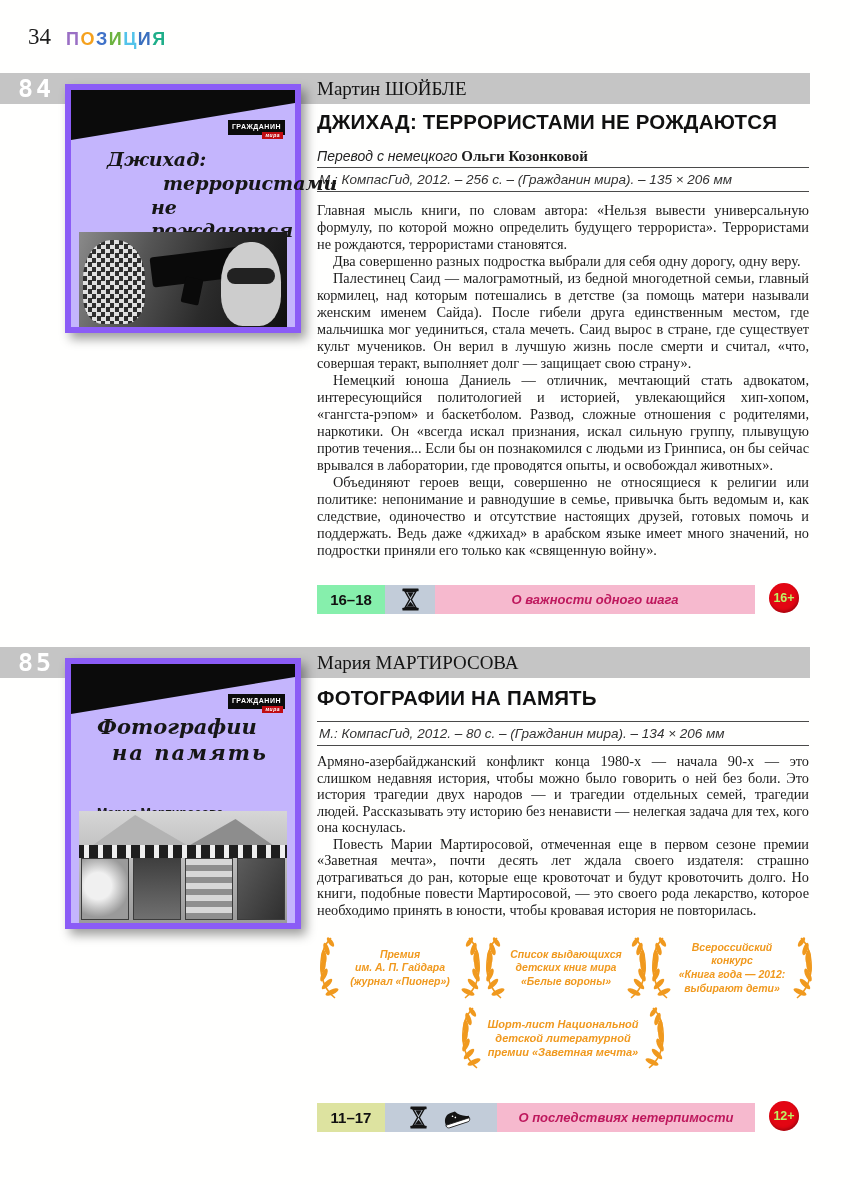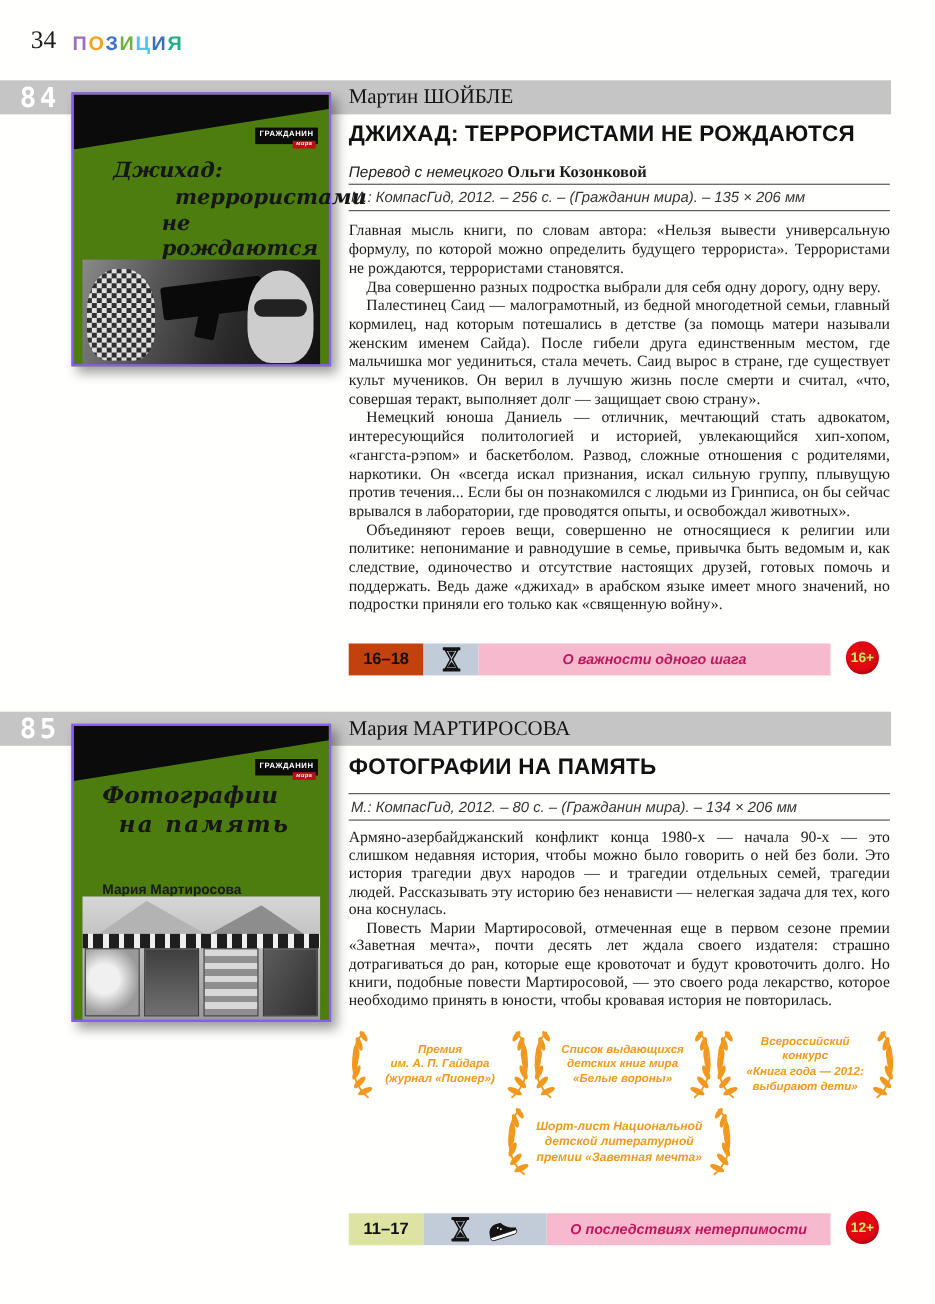--- a/index.html
+++ b/index.html
@@ -35,22 +35,22 @@
     font-family:"Liberation Sans",sans-serif;font-weight:bold;font-size:15px;color:#111;}
   .agebar .icons{display:flex;align-items:center;justify-content:center;gap:12px;}
   .icons84{width:50px;} .icons85{width:112px;}
   .agebar .tag{flex:1;display:flex;align-items:center;justify-content:center;
     font-family:"Liberation Sans",sans-serif;font-weight:bold;font-style:italic;font-size:13px;color:#be185d;}
   .ratingbadge{position:absolute;left:769px;width:30px;height:30px;border-radius:50%;z-index:2;
     display:flex;align-items:center;justify-content:center;color:#bef264;
     font-family:"Liberation Sans",sans-serif;font-weight:bold;font-size:12.5px;
     box-shadow:inset -1px -2px 3px rgba(0,0,0,.25);}
   
-  .cover{position:absolute;left:65px;width:236px;background:#4d7c0f;z-index:2;
-    box-shadow:5px 6px 10px rgba(0,0,0,.38);border:2px solid #8b5cf6;box-sizing:border-box;}
+  .cover{position:absolute;left:65px;width:236px;background:#c4b5fd;z-index:2;
+    box-shadow:5px 6px 10px rgba(0,0,0,.38);border:6px solid #8b5cf6;box-sizing:border-box;}
   .cover .band{position:absolute;left:0;top:0;width:100%;height:50px;background:#0b0b0b;
     clip-path:polygon(0 0,100% 0,100% 26%,0 100%);}
   .serieslogo{position:absolute;right:10px;top:30px;background:#0b0b0b;color:#fff;
     font-family:"Liberation Sans",sans-serif;font-weight:bold;font-size:7px;letter-spacing:.5px;
     padding:3px 4px 5px 4px;line-height:1;text-align:center;}
   .serieslogo .sub{position:absolute;right:2px;bottom:-4px;background:#c00c12;color:#fff;
     font-size:5px;padding:1px 3px;font-style:italic;}
   .covertitle{position:absolute;left:0;width:100%;font-family:"DejaVu Serif",serif;
     font-style:italic;font-weight:bold;color:#161616;}
   .covertitle div{line-height:1.25;}
@@ -189,21 +189,21 @@
 
   <div class="bodytext body84" style="top:202px">
     <p>Главная мысль книги, по словам автора: «Нельзя вывести универсальную формулу, по которой можно определить будущего террориста». Террористами не рождаются, террористами становятся.</p>
     <p class="ind">Два совершенно разных подростка выбрали для себя одну дорогу, одну веру.</p>
     <p class="ind">Палестинец Саид — малограмотный, из бедной многодетной семьи, главный кормилец, над которым потешались в детстве (за помощь матери называли женским именем Сайда). После гибели друга единственным местом, где мальчишка мог уединиться, стала мечеть. Саид вырос в стране, где существует культ мучеников. Он верил в лучшую жизнь после смерти и считал, «что, совершая теракт, выполняет долг — защищает свою страну».</p>
     <p class="ind">Немецкий юноша Даниель — отличник, мечтающий стать адвокатом, интересующийся политологией и историей, увлекающийся хип-хопом, «гангста-рэпом» и баскетболом. Развод, сложные отношения с родителями, наркотики. Он «всегда искал признания, искал сильную группу, плывущую против течения... Если бы он познакомился с людьми из Гринписа, он бы сейчас врывался в лаборатории, где проводятся опыты, и освобождал животных».</p>
     <p class="ind">Объединяют героев вещи, совершенно не относящиеся к религии или политике: непонимание и равнодушие в семье, привычка быть ведомым и, как следствие, одиночество и отсутствие настоящих друзей, готовых помочь и поддержать. Ведь даже «джихад» в арабском языке имеет много значений, но подростки приняли его только как «священную войну».</p>
   </div>
 
   <div class="agebar" style="top:585px">
-    <div class="age" style="background-color: #c2410c;">16–18</div>
+    <div class="age" style="background-color: #86efac;">16–18</div>
     <div class="icons icons84" style="background-color: rgb(194, 204, 217);">
       <svg width="17" height="23">
           <use href="#hourglass"></use>
         </svg>
     </div>
     <div class="tag" style="background-color: rgb(246, 185, 206);">О важности одного шага</div>
   </div>
   <div class="ratingbadge" style="top: 583px; background-color: rgb(227, 6, 19);">16+</div>
 
   <div class="graybar" style="top: 647px; background-color: rgb(197, 197, 197);"></div>

